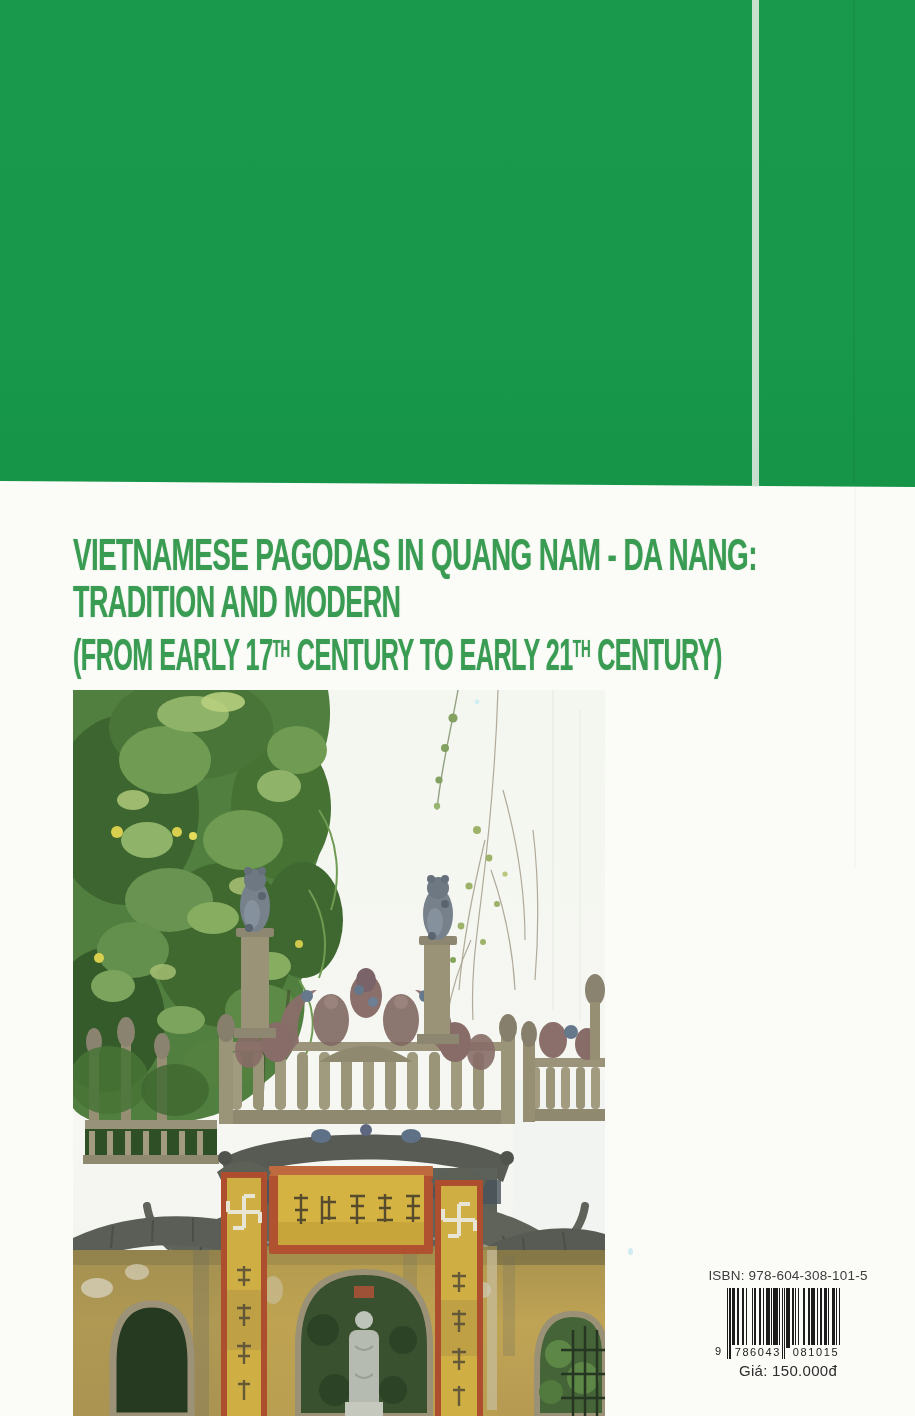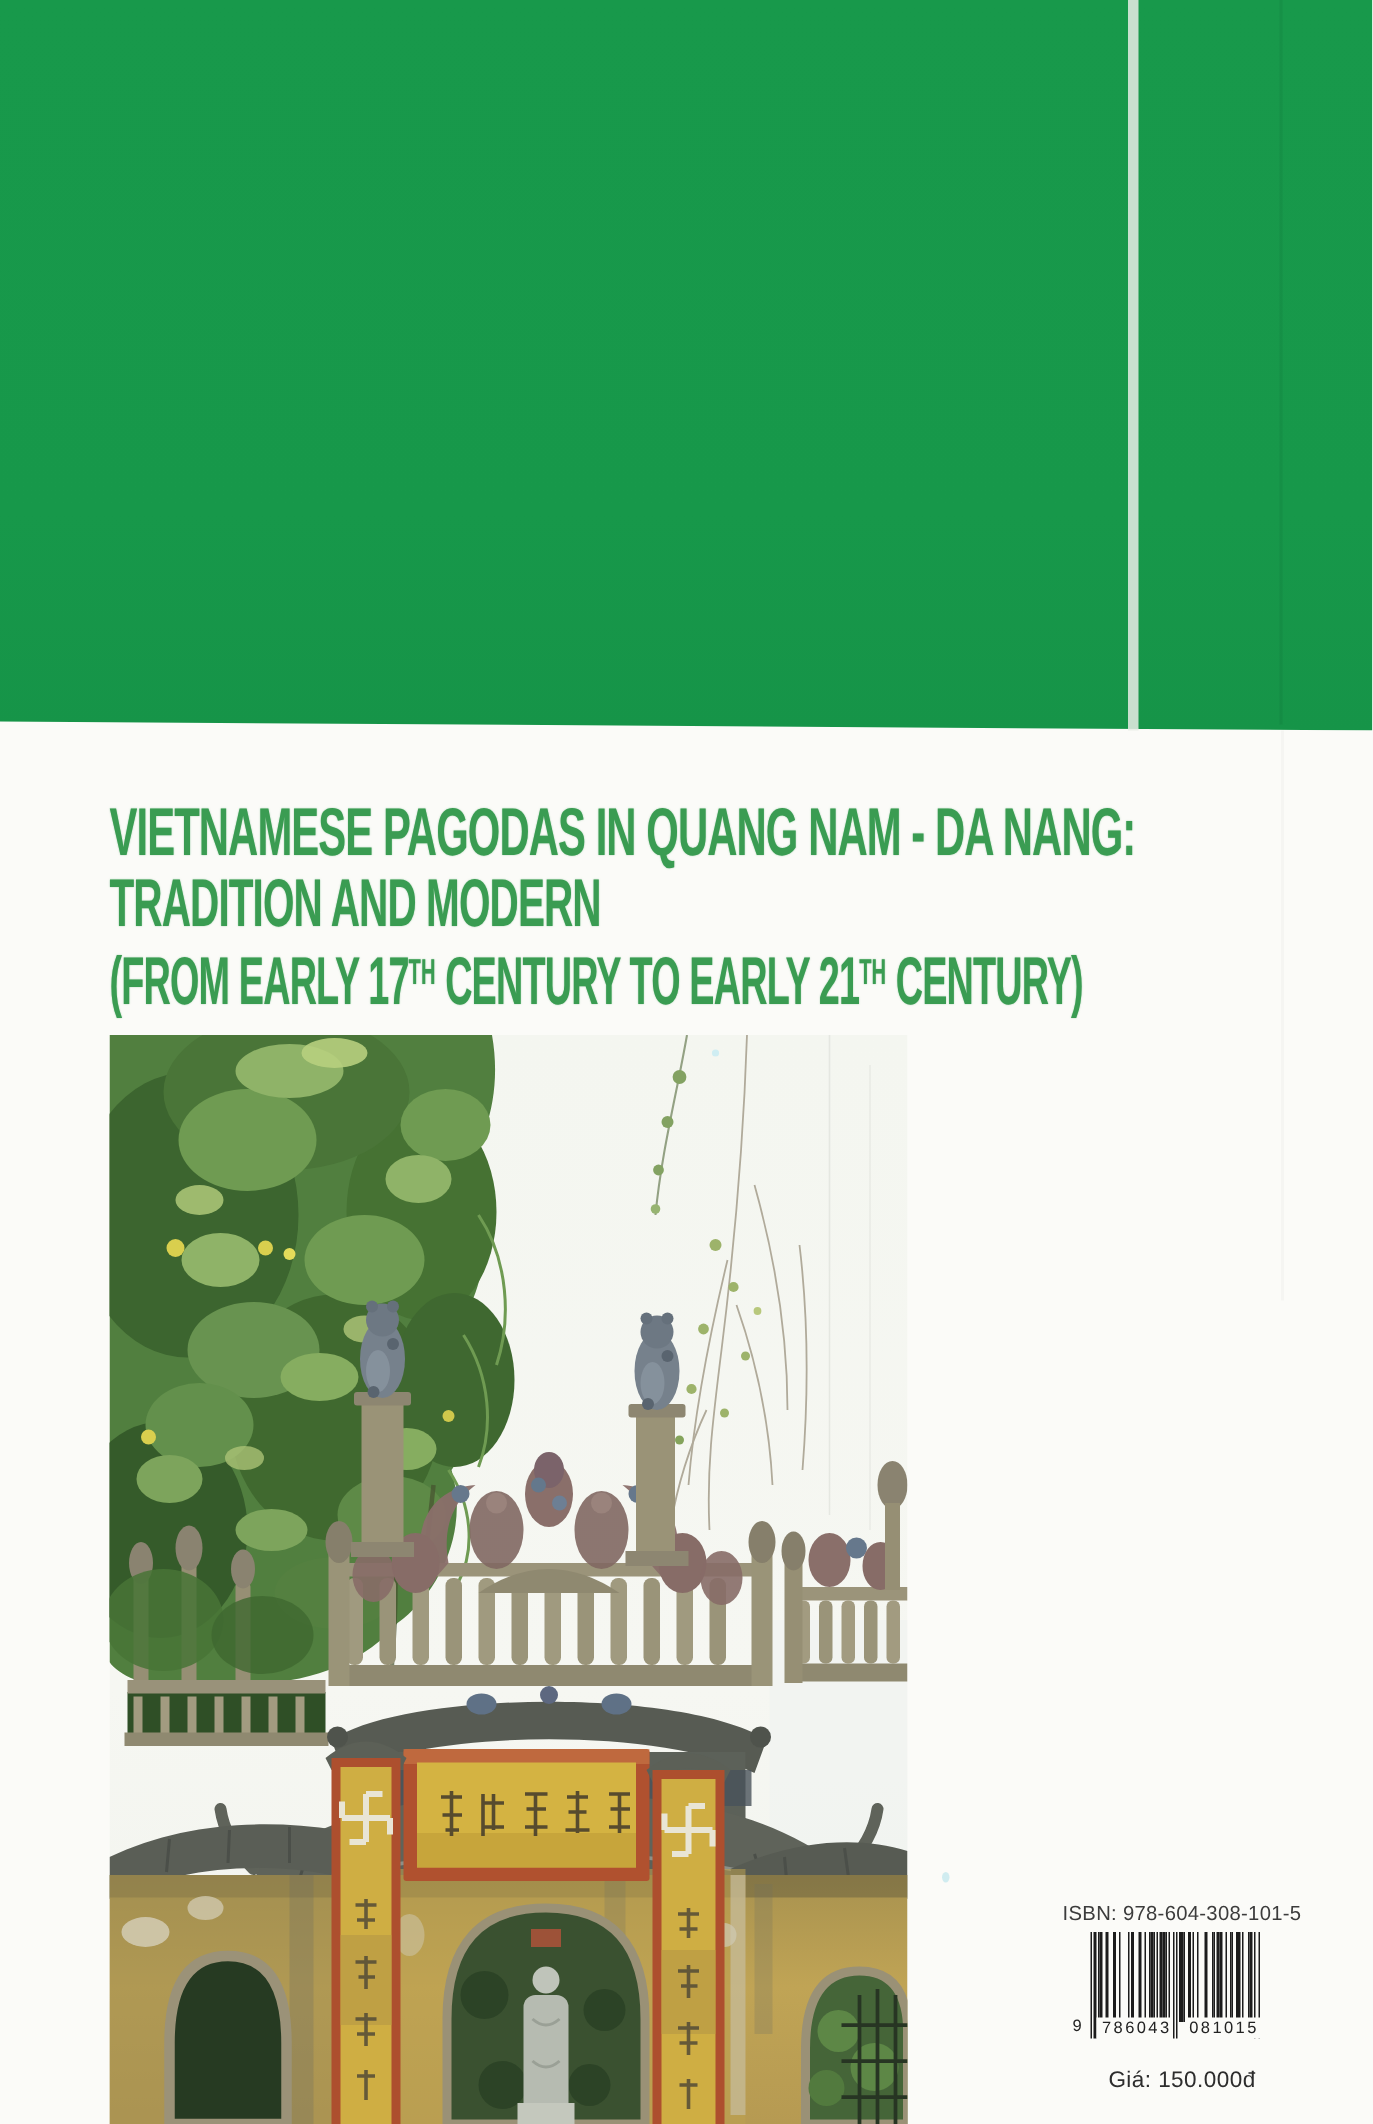--- a/index.html
+++ b/index.html
@@ -41,21 +41,21 @@
   .bc-wrap{position:relative;width:114px;margin:4px 0 0 21px;height:74px;}
   .bc-bars{display:flex;position:absolute;left:0;top:0;width:114px;height:74px;}
   .module{flex:0 0 1.2px;height:60px;}
   .module.bar{background:#1c1c1c;}
   .module.tall{height:71px;}
   .bc-first{position:absolute;left:-12px;top:57px;font-size:11px;color:#222;}
   .bc-left{position:absolute;left:4px;top:57px;width:50px;height:14px;line-height:14px;
     background:#fbfbf8;font-size:11px;letter-spacing:1.6px;color:#222;text-align:right;}
   .bc-right{position:absolute;left:64px;top:57px;width:50px;height:14px;line-height:14px;
     background:#fbfbf8;font-size:11px;letter-spacing:1.6px;color:#222;text-align:center;}
-  .price{font-size:15px;color:#2d2d2d;margin-top:16px;letter-spacing:.3px;}
+  .price{font-size:15px;color:#2d2d2d;margin-top:0;letter-spacing:.3px;}
 </style>
 </head>
 <body>
 
 <div class="page">
 
   <div class="top-band"></div>
   <div class="band-line"></div>
   <div class="band-edge"></div>
 

